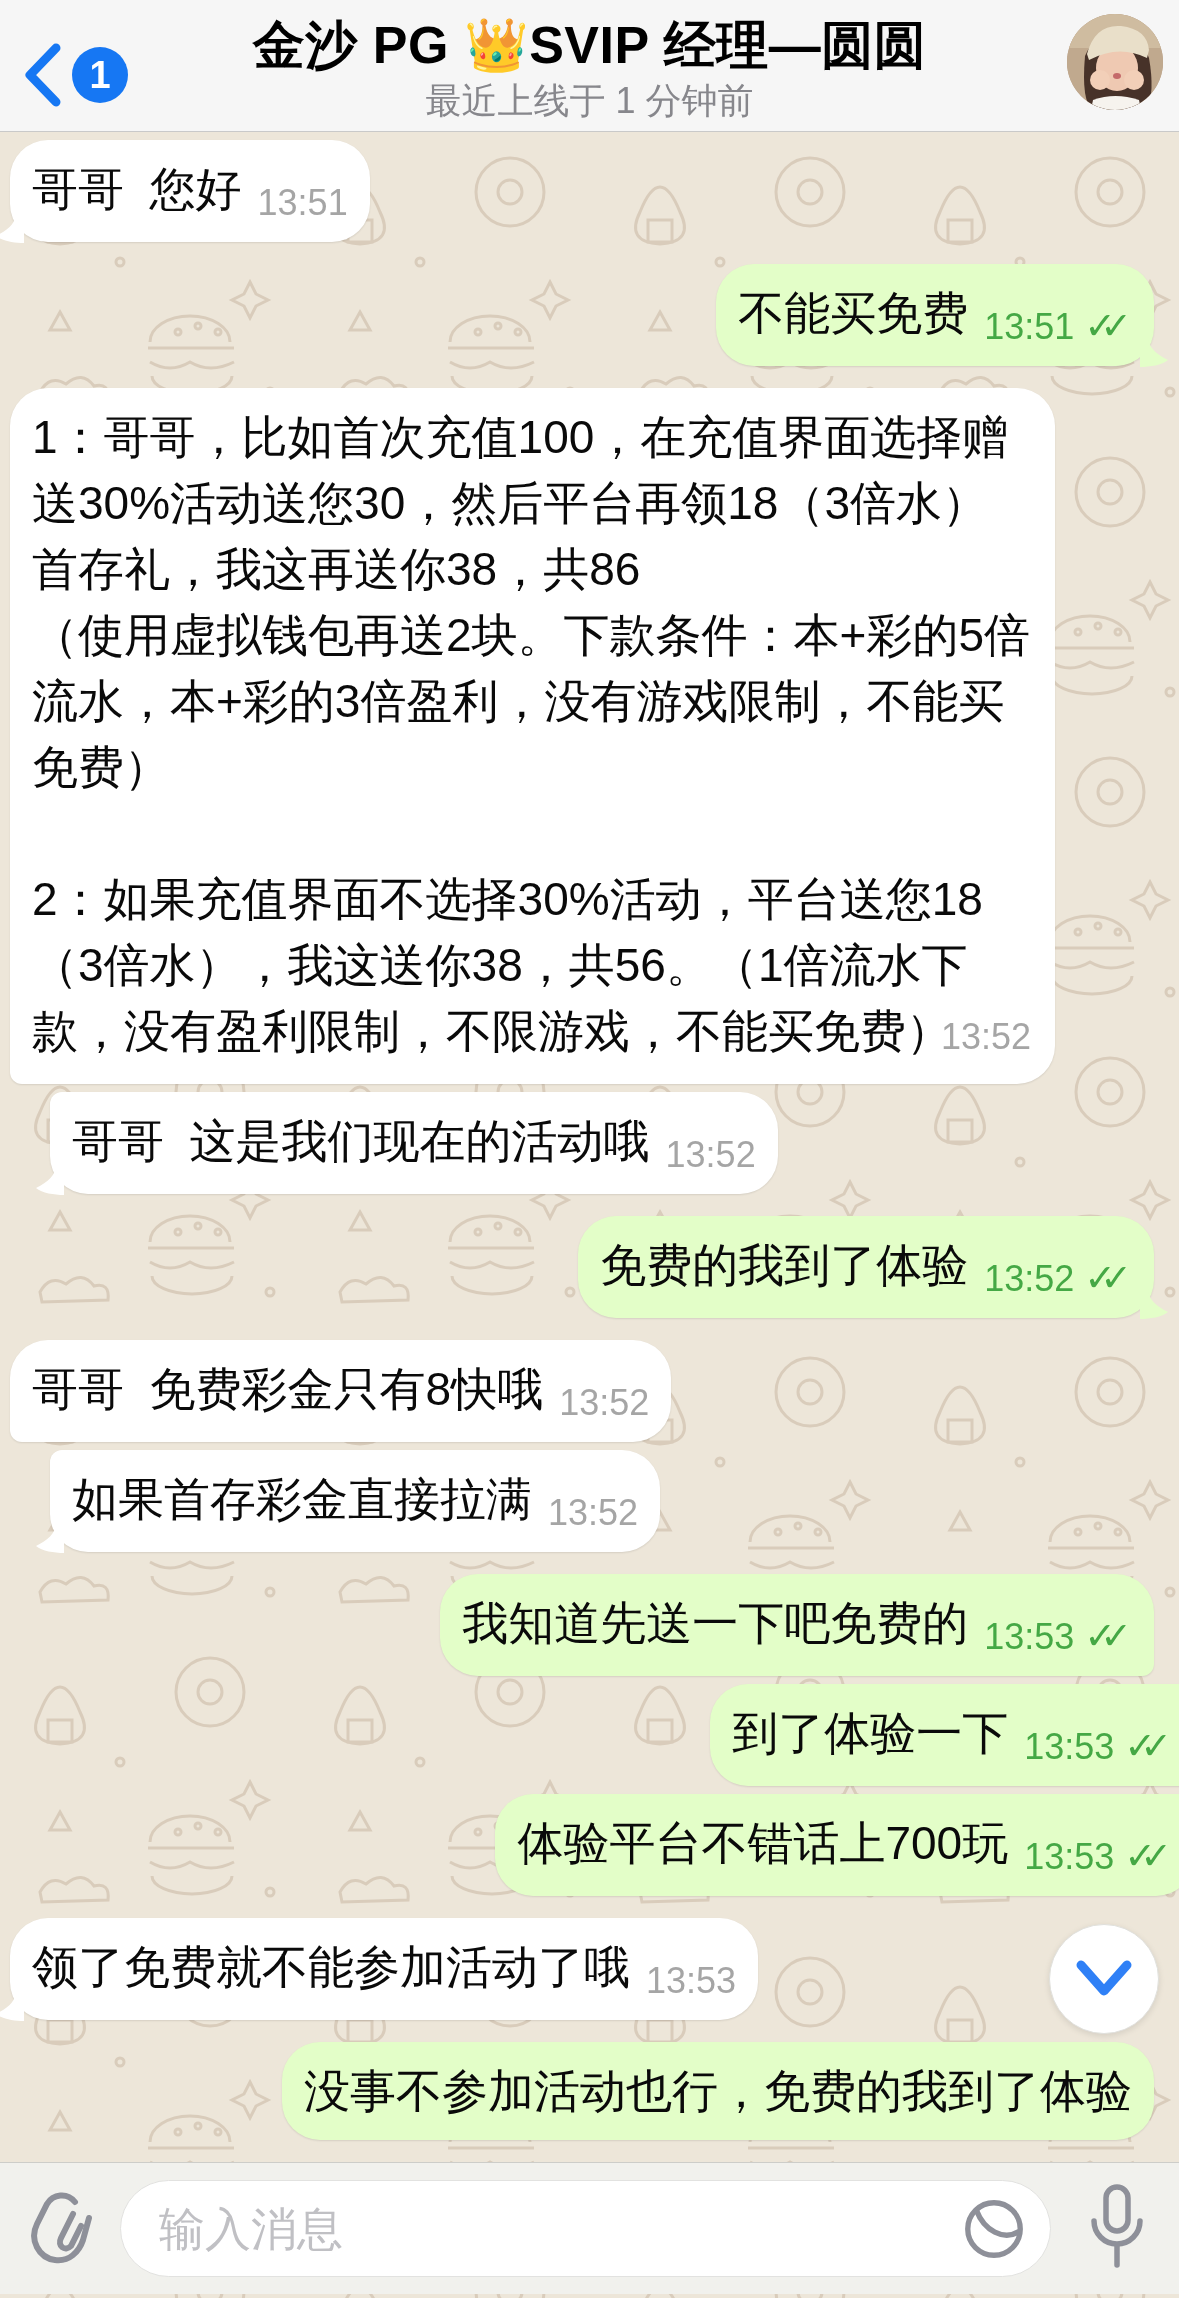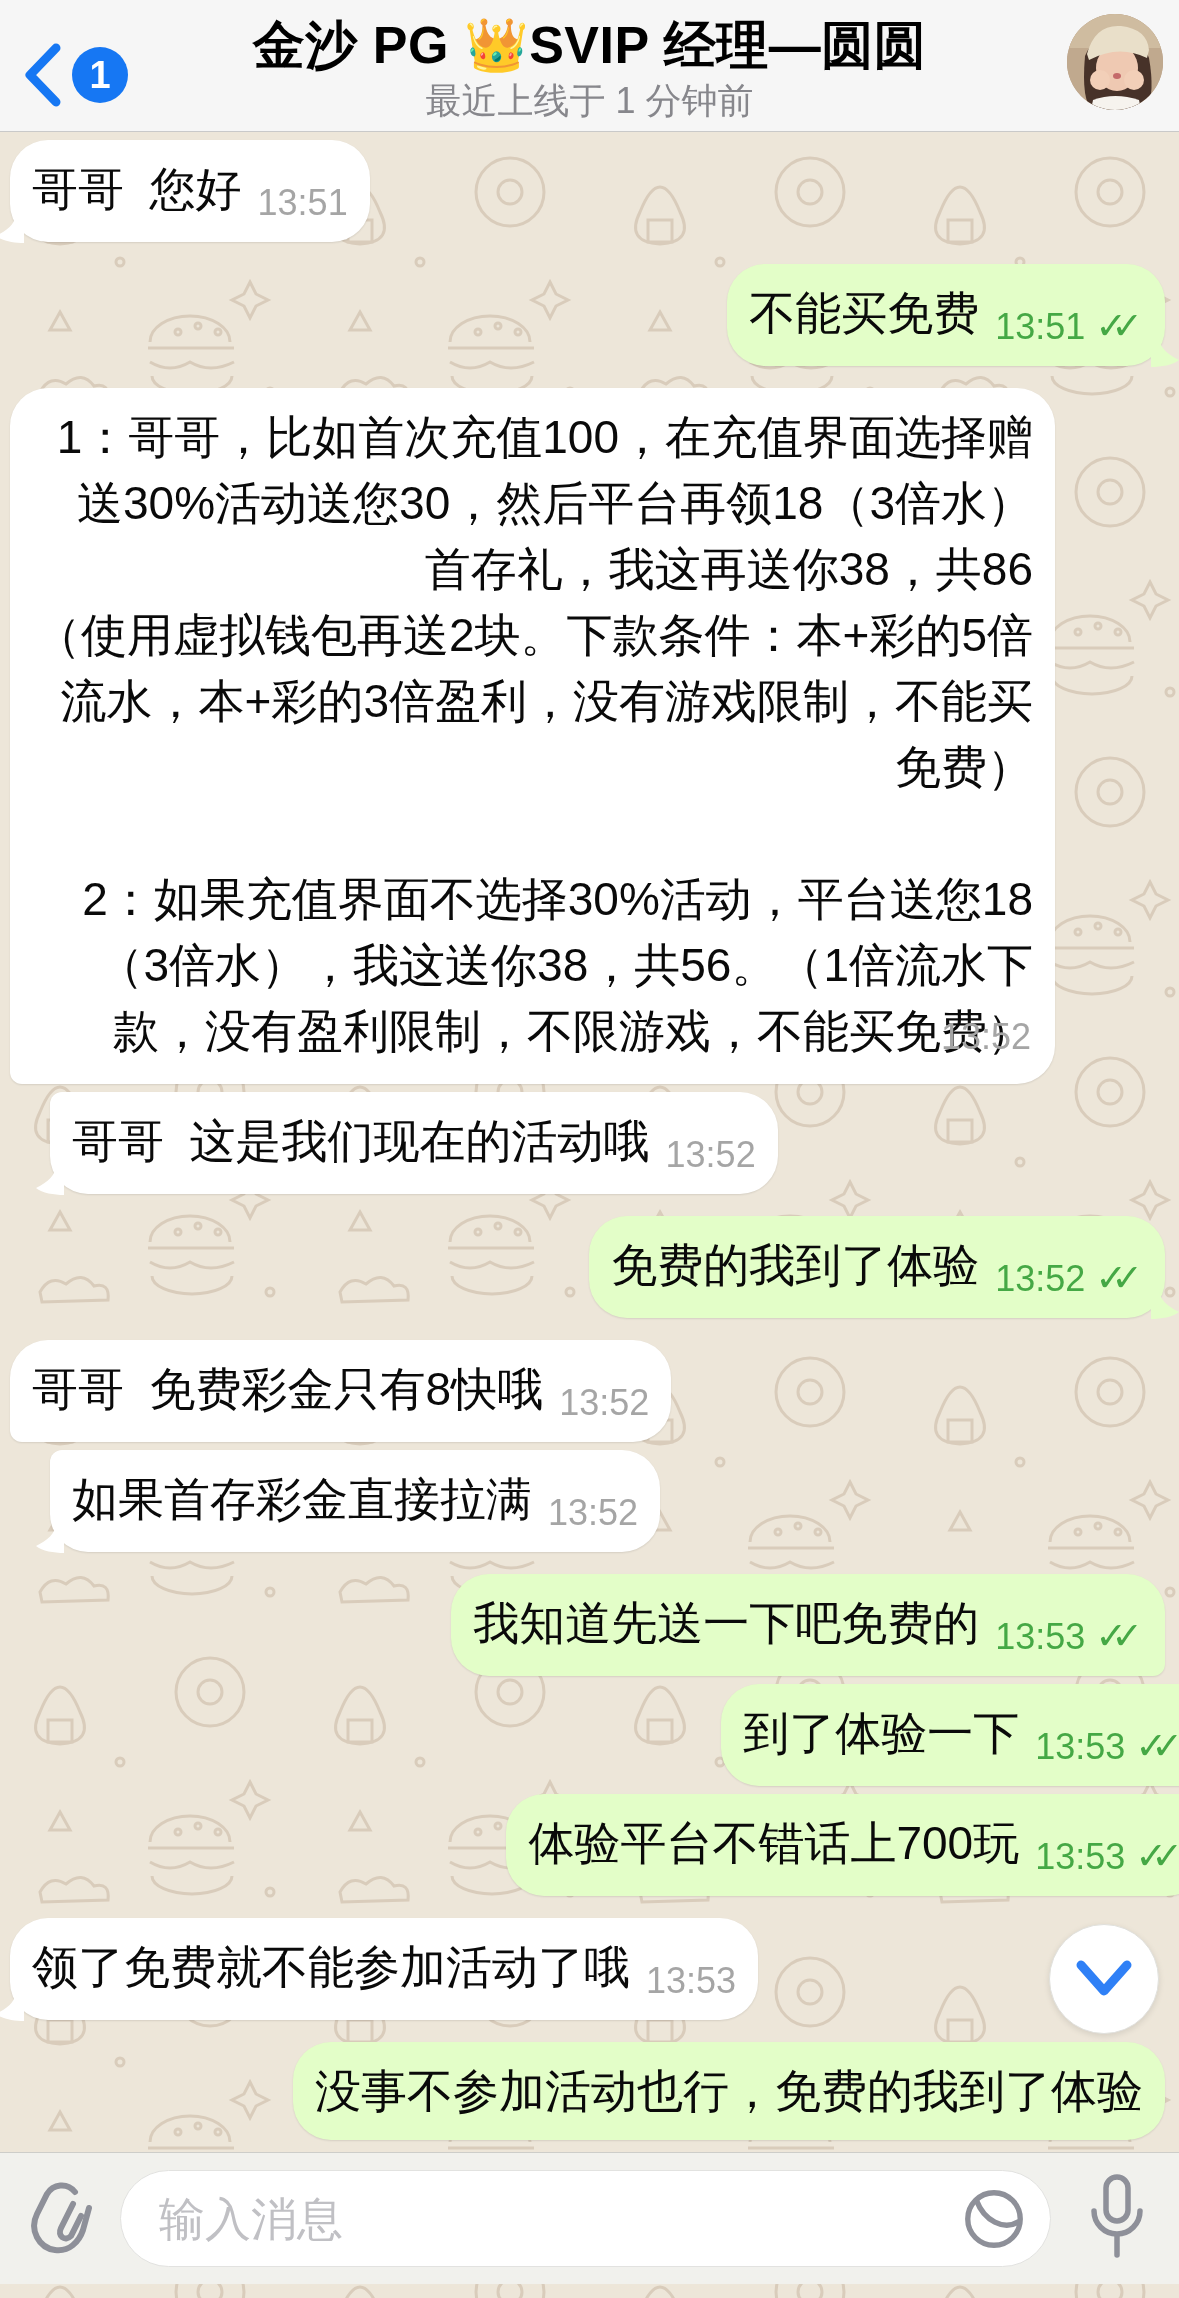--- a/index.html
+++ b/index.html
@@ -18,22 +18,22 @@
            display:flex; align-items:center; justify-content:center; }
   .header-center { flex:1; text-align:center; padding-top:14px; }
   .title { font-size:52px; font-weight:700; color:#000; line-height:52px; letter-spacing:.5px; }
   .subtitle { font-size:36px; color:#87878C; margin-top:6px; }
   .avatar { position:absolute; right:16px; top:14px; width:96px; height:96px;
             border-radius:50%; overflow:hidden; background:#B59A82; }
 
   
   .chat { position:absolute; top:132px; left:0; right:0; bottom:0; overflow:hidden; }
   .pattern { position:absolute; inset:0; }
-  .msg-col { position:absolute; top:0; left:0; right:4px; padding:8px 10px 0 10px;
-             display:flex; flex-direction:column;text-align:right; }
+  .msg-col { position:absolute; top:0; left:0; right:15px; padding:8px 10px 0 10px;
+             display:flex; flex-direction:column; }
 
   .row { display:flex; width:100%; }
   .row.in  { justify-content:flex-start; }
   .row.out { justify-content:flex-end; }
   .gap-group { margin-top:22px; }
   .gap-same  { margin-top:8px;margin-left:40px; }
 
   .bubble { position:relative; max-width:1045px; padding:16px 22px;
             font-size:46px; line-height:66px; color:#0A0A0A;
             border-radius:38px; box-shadow:0 1px 2px rgba(0,0,0,.10); }
@@ -57,21 +57,21 @@
   .tail.l { left:-14px; }
   .tail.r { right:-14px; transform:scaleX(-1); }
 
   
   .fab { position:absolute; right:20px; top:1924px; width:110px; height:110px;
          border-radius:50%; background:#FFFFFF; border:1px solid #E0E0DC;
          box-shadow:0 2px 6px rgba(0,0,0,.10); z-index:6;
          display:flex; align-items:center; justify-content:center; }
 
   
-  .composer { position:absolute; left:0; right:0; bottom:14px; height:132px;
+  .composer { position:absolute; left:0; right:0; bottom:4px; height:132px;
               background:#F1F1ED; border-top:1px solid rgba(0,0,0,.15); z-index:10;
               display:flex; align-items:center; padding:16px 22px; }
   .icon-btn { display:flex; align-items:center; justify-content:center; }
   .attach-btn { width:80px; height:90px; }
   .input-wrap { position:relative; flex:1; margin:0 26px 0 18px; }
   .msg-input { width:100%; height:97px; background:#FFFFFF; border:1.5px solid #E2E2E0;
                border-radius:50px; font-size:46px; color:#000; padding:0 110px 0 38px;
                outline:none; font-family:inherit; }
   .msg-input::placeholder { color:#C0C0C4; }
   .sticker-btn { position:absolute; right:22px; top:14px; width:70px; height:70px; }

